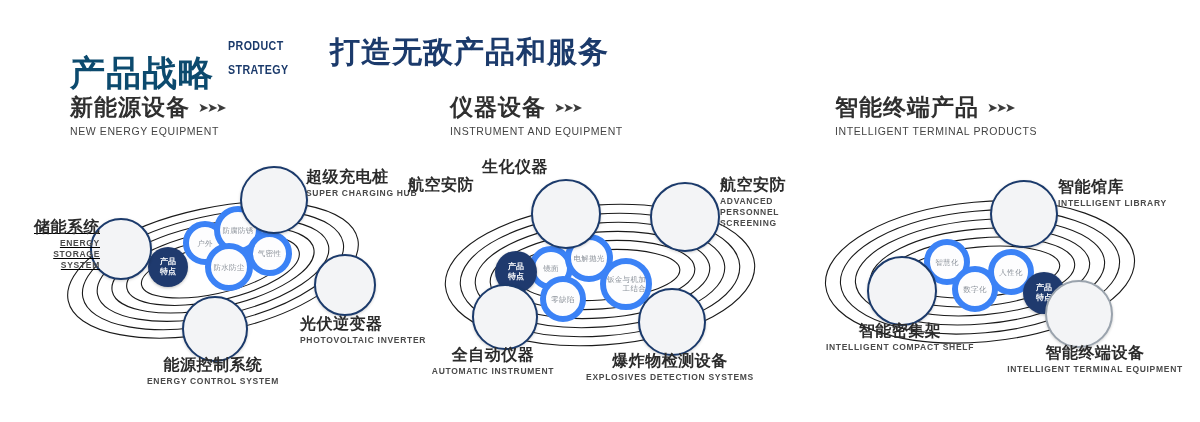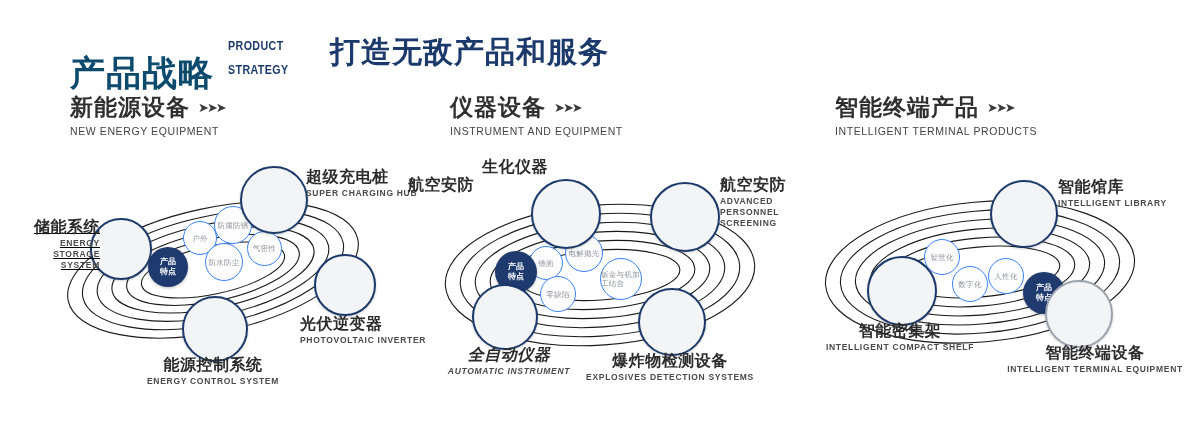--- a/index.html
+++ b/index.html
@@ -53,23 +53,23 @@
     background:#f3f4f6;
     overflow:hidden;
     box-shadow:0 1px 3px rgba(0,0,0,.18);
   }
   .node.gray{border-color:#9aa3ad;}
   .node .art{position:absolute;left:0;top:0;right:0;bottom:0;}
 
   
   .feat{
     position:absolute;border-radius:50%;
-    border:1px solid #3b82f6;background:#fdfdfe;
+    border:6px solid #3b82f6;background:#fdfdfe;
     display:flex;align-items:center;justify-content:center;
-    text-align:left;color:#8e949c;font-size:7.5px;line-height:9px;
+    text-align:right;color:#8e949c;font-size:7.5px;line-height:9px;
     font-family:"DejaVu Sans","Liberation Sans",sans-serif;
     letter-spacing:.3px;
   }
   .badge{
     position:absolute;border-radius:50%;
     background:#1f3a6e;color:#fff;
     display:flex;align-items:center;justify-content:center;
     text-align:center;font-size:8px;font-weight:bold;line-height:10px;
     font-family:"DejaVu Sans","Liberation Sans",sans-serif;
     box-shadow:0 1px 3px rgba(0,0,0,.25);
@@ -297,21 +297,21 @@
         <rect x="4" y="20" width="54" height="30" fill="#fafbfc" stroke="#9aa0a8" stroke-width=".9"></rect>
         <rect x="4" y="12" width="30" height="10" fill="#bfe3e6" stroke="#8ab9bd" stroke-width=".7"></rect>
         <rect x="34" y="14" width="24" height="8" fill="#eceff1" stroke="#9aa0a8" stroke-width=".7"></rect>
         <rect x="16" y="8" width="24" height="5" rx="1" fill="#3b4048"></rect>
         <line x1="31" y1="26" x2="31" y2="50" stroke="#b6bcc4" stroke-width=".8"></line>
         <circle cx="14" cy="30" r="1.6" fill="#2f7fb5"></circle>
         <circle cx="10" cy="53" r="2" fill="#8d939b"></circle>
           <circle cx="52" cy="53" r="2" fill="#8d939b"></circle>
       </svg>
     </div>
-    <div class="cap c" style="left:24px;top:196px;width:170px;font-style:italic;">
+    <div class="cap c" style="left:8px;top:196px;width:170px;">
       <div class="cn">全自动仪器</div>
       <div class="en">AUTOMATIC INSTRUMENT</div>
     </div>
 
     <div class="node" style="left:238px;top:138px;width:64px;height:64px;">
       <svg class="art" viewBox="0 0 64 64">
         <rect x="3" y="18" width="34" height="30" fill="#f2f3f5" stroke="#8f959d" stroke-width=".9"></rect>
         <g stroke="#b6bcc4" stroke-width=".7">
           <line x1="12" y1="18" x2="12" y2="48"></line>
             <line x1="21" y1="18" x2="21" y2="48"></line>
@@ -336,21 +336,21 @@
         <ellipse cx="180" cy="122" rx="140" ry="61" transform="rotate(-5 180 122)"></ellipse>
         <ellipse cx="180" cy="122" rx="125" ry="52" transform="rotate(-5 180 122)"></ellipse>
         <ellipse cx="180" cy="122" rx="110" ry="43" transform="rotate(-5 180 122)"></ellipse>
         <ellipse cx="180" cy="122" rx="95" ry="34" transform="rotate(-5 180 122)"></ellipse>
         <ellipse cx="180" cy="122" rx="80" ry="25" transform="rotate(-5 180 122)"></ellipse>
       </g>
     </svg>
 
     <div class="feat" style="left:124px;top:89px;width:34px;height:34px;">智慧化</div>
     <div class="feat" style="left:152px;top:116px;width:34px;height:34px;">数字化</div>
-    <div class="feat" style="left:188px;top:108px;width:34px;height:34px;">人性化</div>
+    <div class="feat" style="left:188px;top:99px;width:34px;height:34px;">人性化</div>
 
     <div class="badge" style="left:223px;top:122px;width:42px;height:42px;">
       <div>
         <div>产品</div>
         <div>特点</div>
       </div>
     </div>
 
     <div class="node" style="left:190px;top:30px;width:64px;height:64px;">
       <svg class="art" viewBox="0 0 64 64">

